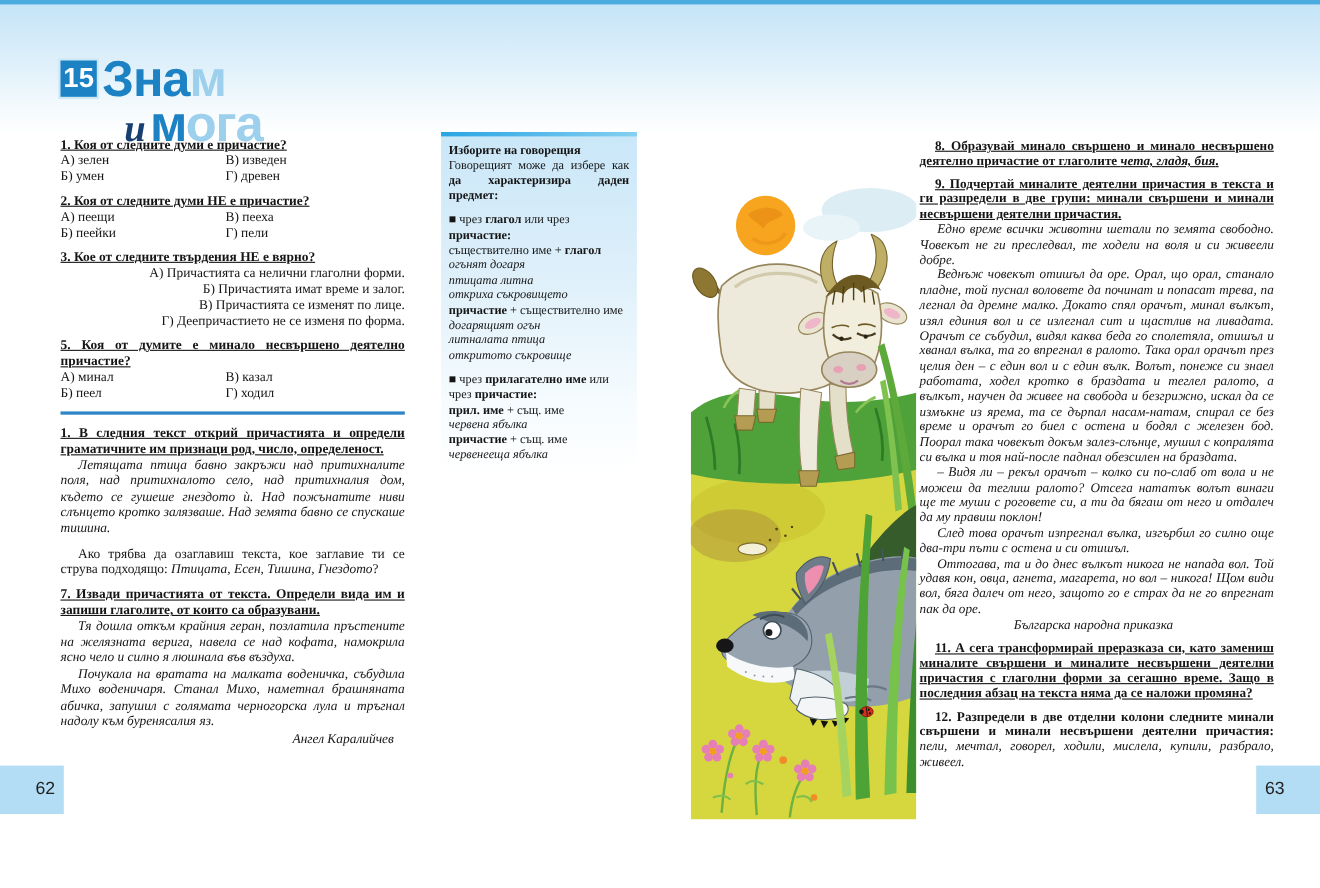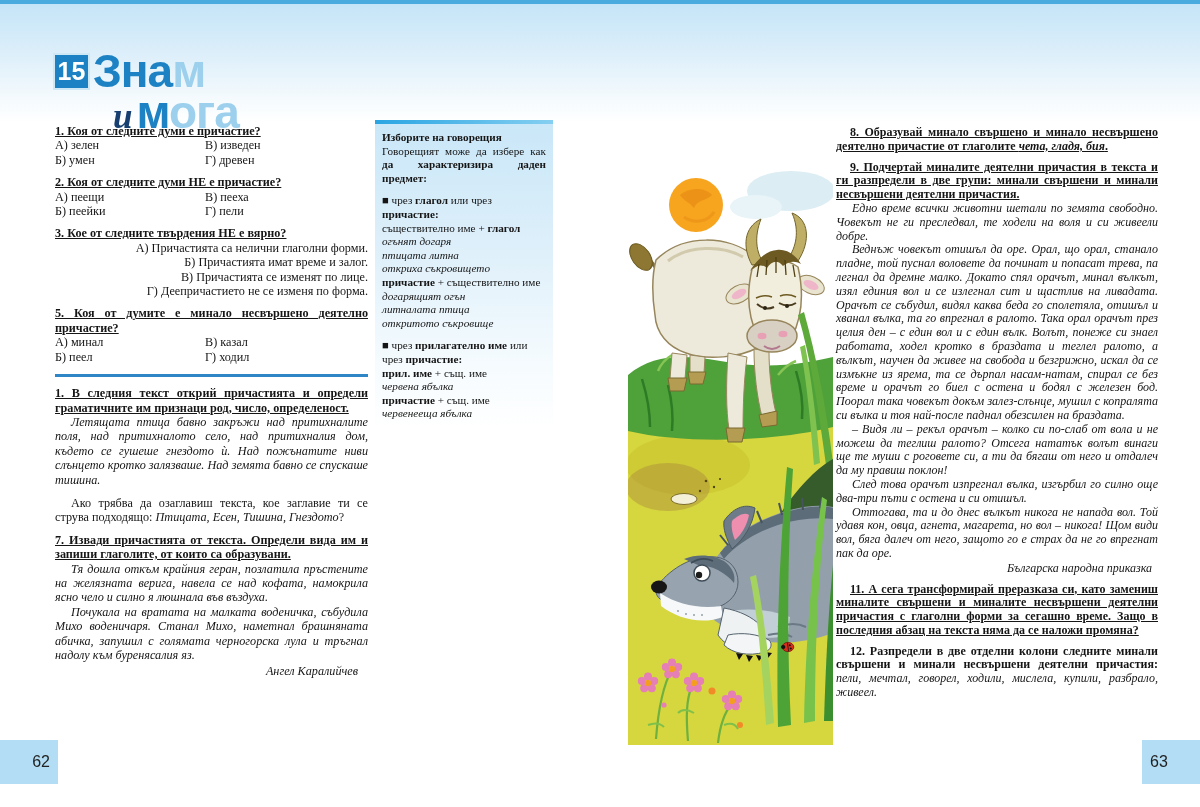--- a/index.html
+++ b/index.html
@@ -33,37 +33,37 @@
   .q{margin-bottom:8px;}
   .qt{font-weight:bold;text-decoration:underline;}
   .opts2{display:grid;grid-template-columns:150px 1fr;}
   .opts1 div{text-align:right;}
   .sep{height:3px;background:var(--sep);margin:10px 0 9px 0;}
   .itpar{font-style:italic;text-indent:16px;margin:0;}
   .notepar{text-indent:16px;margin-top:9px;}
   .author{text-align:right;font-style:italic;padding-right:10px;margin-top:2px;}
   .ind{text-indent:14px;}
   .tale p{font-style:italic;text-indent:16px;margin:0;}
-  .source{text-align:right;font-style:italic;padding-right:6px;margin:1px 0 7px 0;}
+  .source{text-align:center;font-style:italic;padding-right:6px;margin:1px 0 7px 0;}
   .task{margin-top:7px;}
 
-  .infobox{position:absolute;left:375px;top:120px;width:178px;padding:7px 7px 10px 7px;
+  .infobox{position:absolute;left:401px;top:120px;width:178px;padding:7px 7px 10px 7px;
     box-sizing:border-box;font-size:11.2px;line-height:13.6px;
     background:linear-gradient(180deg,#c9e7f8 0%,#ddeffa 40%,#f5fbfe 78%,#fff 100%);}
   .bx-strip{height:4px;background:linear-gradient(90deg,#29a5e2,#85cff1);margin:-7px -7px 7px -7px;}
   .bx-title{font-weight:bold;}
   .bx-intro{text-align:justify;}
   .bx-ln{text-align:left;}
   .gap{margin-top:9px;}
 
   .b{font-weight:bold;} .i{font-style:italic;} .bi{font-weight:bold;font-style:italic;}
 
   .illustration{position:absolute;left:628px;top:165px;width:205px;height:580px;}
 
-  .pagenum{position:absolute;top:740px;width:58px;height:44px;background:var(--pagenum);
+  .pagenum{position:absolute;top:696px;width:58px;height:44px;background:var(--pagenum);
     font-family:"Liberation Sans",sans-serif;font-size:16px;color:#222;
     display:flex;align-items:center;}
   .pn-left{left:0;justify-content:flex-end;padding-right:8px;box-sizing:border-box;}
   .pn-right{left:1142px;justify-content:flex-start;padding-left:8px;box-sizing:border-box;}
 </style>
 </head>
 <body>
 
 <div class="spread">
   <div class="top-band"></div>

